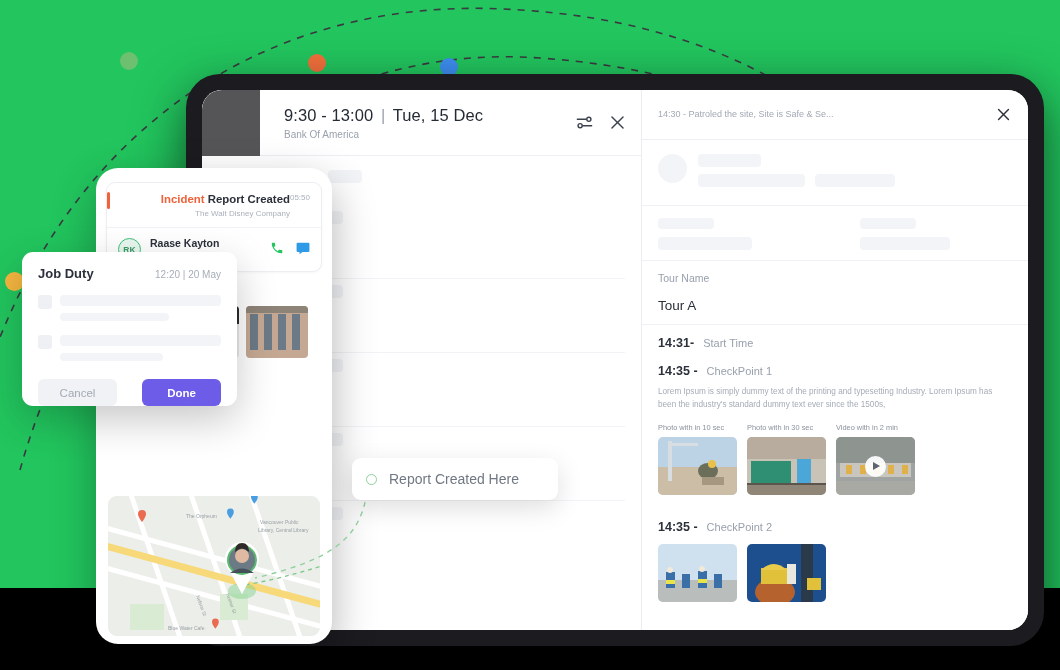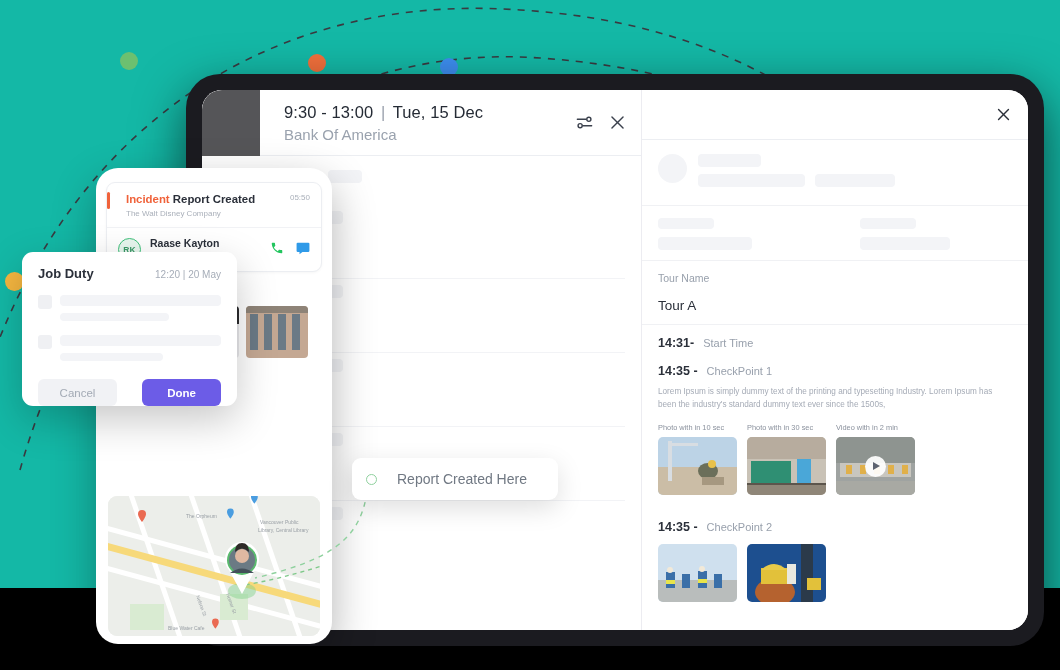--- a/index.html
+++ b/index.html
@@ -2,21 +2,21 @@
 <html><head>
 <meta charset="utf-8">
 <style>
   * { box-sizing: border-box; margin: 0; padding: 0; }
   html, body {
     width: 1060px; height: 670px;
     background: #000;
     font-family: "Liberation Sans", sans-serif;
     overflow: hidden;
   }
-  #stage { position: relative; width: 1060px; height: 588px; background: #14b8a6; }
+  #stage { position: relative; width: 1060px; height: 588px; background: #22c55e; }
 
   
   .arcs { position: absolute; left: 0; top: 0; width: 1060px; height: 670px; pointer-events: none; }
   .dot { position: absolute; border-radius: 50%; }
 
   
   .bezel {
     position: absolute; left: 186px; top: 74px;
     width: 858px; height: 572px;
     background: #1b1b20;
@@ -35,21 +35,21 @@
   
   .main-pane { width: 440px; height: 100%; background:#fff; border-right: 1px solid #ececf1; position: relative; }
   .main-head {
     height: 66px; display:flex; align-items:center; gap: 14px;
     padding: 0 14px 0 0; border-bottom: 1px solid #eceef2; background:#fff;
   }
   .head-thumb { width: 58px; height: 66px; background: #555558; flex: 0 0 58px; }
   .head-texts { flex: 1 1 auto; padding-left: 10px; }
   .head-title { font-size: 16.5px; color: #252b35; letter-spacing: .1px; }
   .head-title .sep { color:#9aa0ad; font-weight: 400; margin: 0 3px; }
-  .head-sub { font-size: 15px; color: #9aa2ae; margin-top: 4px; }
+  .head-sub { font-size: 10px; color: #9aa2ae; margin-top: 4px; }
   .head-icons { display:flex; align-items:center; gap: 14px; }
   .ic { width: 19px; height: 19px; color:#3b414d; display:block; }
 
   .main-body { position:absolute; left:0; top:66px; right:0; bottom:0; padding: 14px 16px 0 16px; }
   .chip-row { display:flex; gap: 8px; margin-bottom: 22px; }
   .sk { background: #f3f4f7; border-radius: 4px; }
   .chip { height: 13px; }
   .sk-group { padding: 6px 0 12px; border-bottom: 1px solid #f2f3f6; }
   .sk-l1 { height: 13px; width: 125px; margin-bottom: 8px; }
   .sk-l2 { height: 13px; width: 64px; margin-bottom: 8px; }
@@ -95,21 +95,21 @@
     position:absolute; left: 96px; top: 168px;
     width: 236px; height: 476px;
     background:#fff; border-radius: 22px;
     box-shadow: 0 16px 44px rgba(0,0,0,.30);
     overflow: hidden;
   }
   .notif { margin: 14px 10px 0; border:1px solid #eceef2; border-radius: 9px; overflow:hidden; background:#fff;
            box-shadow: 0 1px 3px rgba(0,0,0,.04); }
   .notif-top { display:flex; align-items:flex-start; padding: 10px 11px 9px; border-bottom:1px solid #f1f2f5; position:relative; }
   .notif-bar { position:absolute; left:0; top:9px; width:3px; height:17px; background:#f0623a; border-radius:2px; }
-  .notif-titles { flex:1 1 auto; padding-left: 8px; }
+  .notif-titles { flex:1 1 auto; padding-left: 8px; text-align: right; }
   .notif-title { font-size: 11.4px; font-weight:bold; color:#2b303a; }
   .notif-title .inc { color:#f0623a; }
   .notif-sub { font-size: 8px; color:#aab0ba; margin-top: 4px; }
   .notif-time { font-size: 8px; color:#aab0ba; }
   .notif-row { display:flex; align-items:center; padding: 9px 11px; gap: 9px; }
   .rk {
     width: 23px; height: 23px; border-radius:50%; border:1.4px solid #3fc07a;
     background:#e8f7ef; color:#3c9a68; font-size:8.5px; font-weight:bold;
     display:flex; align-items:center; justify-content:center; flex:0 0 23px;
   }
@@ -142,21 +142,21 @@
   .modal-btns { display:flex; gap: 9px; margin-top: 18px; }
   .btn { flex:1 1 0; height: 27px; border-radius: 6px; display:flex; align-items:center; justify-content:center;
          font-size: 11.5px; border:none; cursor:pointer; }
   .btn-cancel { background:#f1f2f5; color:#a3aab5; }
   .btn-done { background:#6c5ce7; color:#fff; font-weight:bold;margin-left:16px; }
 
   
   .callout {
     position:absolute; left: 352px; top: 458px; width: 206px; height: 42px;
     background:#fff; border-radius: 9px; box-shadow: 0 8px 26px rgba(0,0,0,.13);
-    display:flex; align-items:center; gap: 20px; padding: 0 14px;
+    display:flex; align-items:center; gap: 12px; padding: 0 14px;
   }
   .callout-dot { width: 11px; height: 11px; border-radius:50%; border: 1.6px solid #8fd19e; flex:0 0 11px; }
   .callout-text { font-size: 14px; color:#707883; }
   .callout-line { position:absolute; left: 0; top: 0; width: 1060px; height: 670px; pointer-events:none; }
 </style>
 </head>
 <body>
 
 <div id="stage">
 
@@ -235,20 +235,21 @@
           <div class="sk sk-l2"></div>
           <div class="sk sk-l3"></div>
         </div>
       </div>
     </div>
 
     <div class="detail-pane">
 
       <div class="detail-head">
         <div class="detail-head-texts">
+          <div class="detail-sub">14:30 - Patroled the site, Site is Safe &amp; Se...</div>
         </div>
         <span>
           <svg class="detail-x" viewBox="0 0 24 24" fill="none" stroke="currentColor" stroke-width="2" stroke-linecap="round">
             <line x1="5" y1="5" x2="19" y2="19"></line>
               <line x1="19" y1="5" x2="5" y2="19"></line>
           </svg>
         </span>
       </div>
 
       <div class="d-skel-user">

